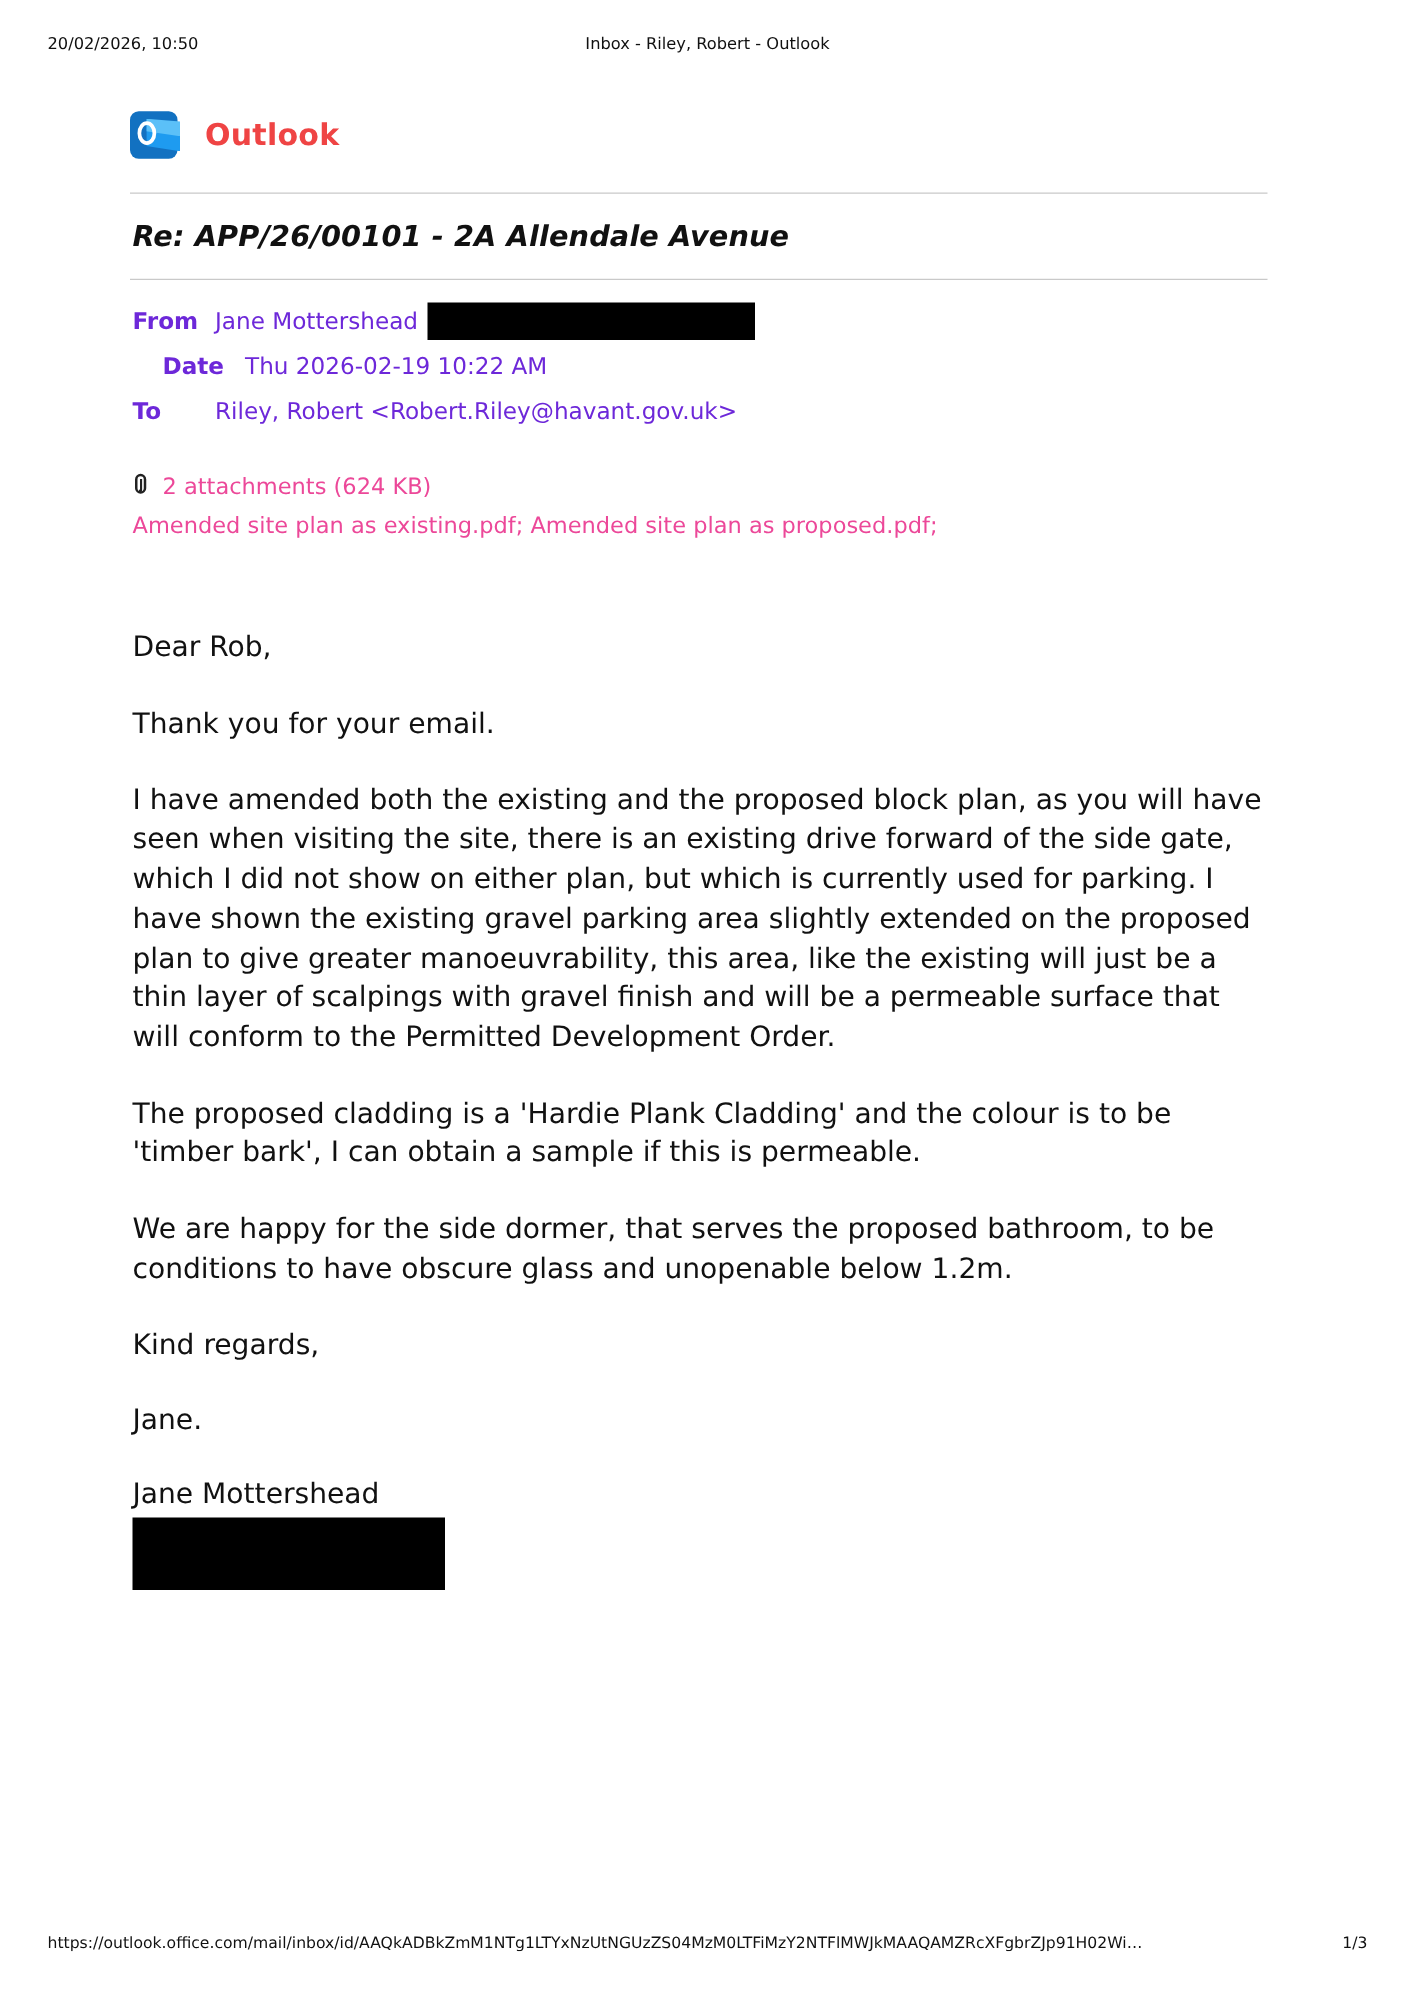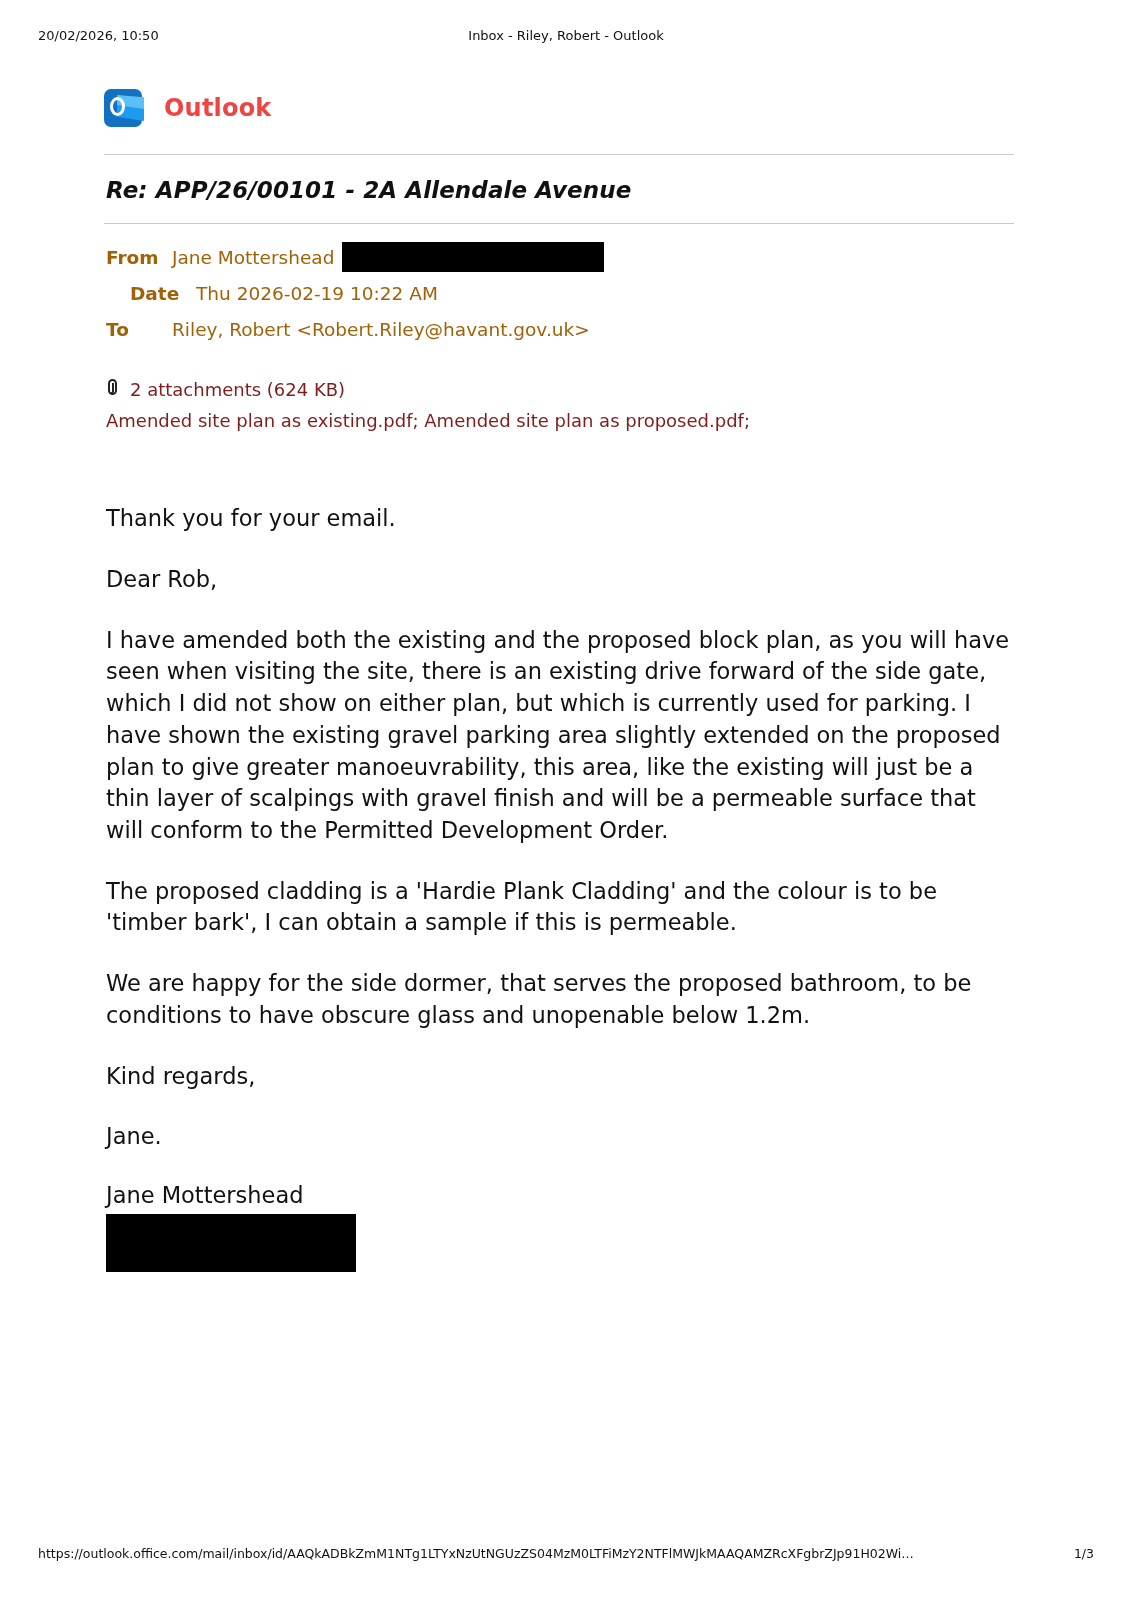--- a/index.html
+++ b/index.html
@@ -144,21 +144,21 @@
     margin: 22px 0 20px 2px;
     letter-spacing: 0.1px;
     font-style: italic;
   }
 
   
   .hdrs {
     margin: 16px 0 0 2px;
     font-size: 18.5px;
     line-height: 1.95;
-    color: #a16207;
+    color: #6d28d9;
   }
   .hdr-row {
     display: flex;
     align-items: center;
   }
   .hdr-label {
     font-weight: 700;
     flex: 0 0 auto;
   }
   .hdr-label.w-from { min-width: 62px; }
@@ -178,21 +178,21 @@
     height: 30px;
     margin-left: 8px;
     position: relative;
     top: -1px;
   }
 
   
   .attach {
     margin: 30px 0 0 2px;
     font-size: 18px;
-    color: #7f1d1d;
+    color: #ec4899;
   }
   .attach-line1 {
     display: flex;
     align-items: center;
     gap: 10px;
   }
   .clip {
     display: inline-block;
     width: 14px;
     height: 22px;
@@ -294,22 +294,22 @@
 
     <div class="attach">
       <div class="attach-line1">
         <span class="clip"></span>
         <span>2 attachments (624 KB)</span>
       </div>
       <div class="attach-line2">Amended site plan as existing.pdf; Amended site plan as proposed.pdf;</div>
     </div>
 
     <div class="body-text">
+      <p>Dear Rob,</p>
       <p>Thank you for your email.</p>
-      <p>Dear Rob,</p>
       <p>I have amended both the existing and the proposed block plan, as you will have seen when visiting the site, there is an existing drive forward of the side gate, which I did not show on either plan, but which is currently used for parking. I have shown the existing gravel parking area slightly extended on the proposed plan to give greater manoeuvrability, this area, like the existing will just be a thin layer of scalpings with gravel finish and will be a permeable surface that will conform to the Permitted Development Order.</p>
       <p>The proposed cladding is a 'Hardie Plank Cladding' and the colour is to be 'timber bark', I can obtain a sample if this is permeable.</p>
       <p>We are happy for the side dormer, that serves the proposed bathroom, to be conditions to have obscure glass and unopenable below 1.2m.</p>
       <p>Kind regards,</p>
       <p>Jane.</p>
     </div>
 
     <div class="sig-name">Jane Mottershead</div>
     <div class="redact-sig"></div>
 

